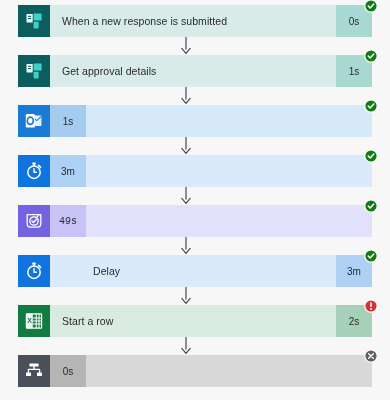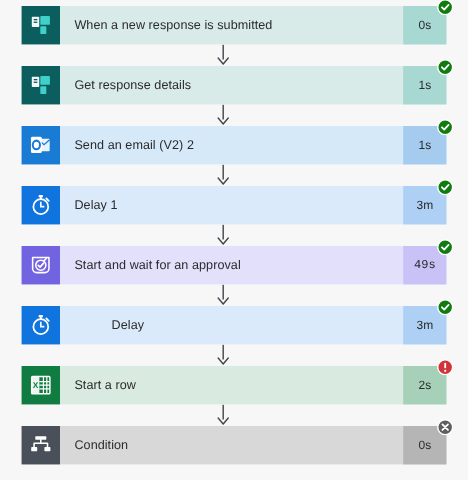--- a/index.html
+++ b/index.html
@@ -155,76 +155,73 @@
     <div class="flow-step" style="top: 55px; background: rgb(216, 235, 232);">
       <div class="step-icon" style="background: rgb(12, 94, 94);">
         <svg width="20" height="20" viewBox="0 0 20 20">
           <rect x="2.5" y="3" width="6.2" height="8.4" rx="0.6" fill="#ffffff" opacity="0.95"></rect>
           <rect x="4.1" y="4.8" width="3" height="1.1" fill="#0c5e5e"></rect>
           <rect x="4.1" y="7" width="3" height="1.1" fill="#0c5e5e"></rect>
           <rect x="9.6" y="2.4" width="8" height="7.2" rx="0.7" fill="#3fd0c9"></rect>
           <rect x="9.6" y="10.8" width="5" height="6.6" rx="0.7" fill="#3fd0c9"></rect>
         </svg>
       </div>
-      <div class="step-label">Get response details</div>
+      <div class="step-label">Get approval details</div>
       <div class="step-duration" style="background: rgb(168, 216, 210);">1s</div>
       <div class="status-badge">
         <svg width="14" height="14" viewBox="0 0 14 14">
           <circle cx="7" cy="7" r="6.2" fill="#107c10" stroke="#ffffff" stroke-width="1.2"></circle>
           <path d="M4.3 7.1 L6.2 9 L9.8 5.1" fill="none" stroke="#ffffff" stroke-width="1.5" stroke-linecap="round" stroke-linejoin="round"></path>
         </svg>
       </div>
     </div>
     <div class="flow-step" style="top: 105px; background: rgb(214, 233, 249);">
       <div class="step-icon" style="background: rgb(26, 123, 212);">
         <svg width="20" height="20" viewBox="0 0 20 20">
           <rect x="8" y="4.6" width="9.4" height="10.4" rx="0.7" fill="#ffffff" opacity="0.9"></rect>
           <path d="M8 5.4 L12.7 9.6 L17.4 5.4" fill="none" stroke="#1a7bd4" stroke-width="1.1"></path>
           <rect x="1.8" y="3" width="9" height="13.6" rx="1.2" fill="#ffffff"></rect>
           <ellipse cx="6.3" cy="9.8" rx="3" ry="3.6" fill="none" stroke="#1a7bd4" stroke-width="1.7"></ellipse>
         </svg>
       </div>
-      <div class="step-label">Send an email (V2) 2</div>
       <div class="step-duration" style="background: rgb(165, 204, 239);">1s</div>
       <div class="status-badge">
         <svg width="14" height="14" viewBox="0 0 14 14">
           <circle cx="7" cy="7" r="6.2" fill="#107c10" stroke="#ffffff" stroke-width="1.2"></circle>
           <path d="M4.3 7.1 L6.2 9 L9.8 5.1" fill="none" stroke="#ffffff" stroke-width="1.5" stroke-linecap="round" stroke-linejoin="round"></path>
         </svg>
       </div>
     </div>
     <div class="flow-step" style="top: 155px; background: rgb(219, 234, 251);">
       <div class="step-icon" style="background: rgb(15, 116, 221);">
         <svg width="20" height="20" viewBox="0 0 20 20">
           <circle cx="10" cy="11.2" r="6.2" fill="none" stroke="#ffffff" stroke-width="1.5"></circle>
           <rect x="8.2" y="1.6" width="3.6" height="1.8" rx="0.5" fill="#ffffff"></rect>
           <rect x="9.2" y="3.2" width="1.6" height="1.9" fill="#ffffff"></rect>
           <path d="M14.6 4.4 L16.6 6.4" stroke="#ffffff" stroke-width="1.5" stroke-linecap="round"></path>
           <path d="M10 7.6 L10 11.2 L12.4 11.2" fill="none" stroke="#ffffff" stroke-width="1.4" stroke-linecap="round" stroke-linejoin="round"></path>
         </svg>
       </div>
-      <div class="step-label">Delay 1</div>
       <div class="step-duration" style="background: rgb(174, 208, 244);">3m</div>
       <div class="status-badge">
         <svg width="14" height="14" viewBox="0 0 14 14">
           <circle cx="7" cy="7" r="6.2" fill="#107c10" stroke="#ffffff" stroke-width="1.2"></circle>
           <path d="M4.3 7.1 L6.2 9 L9.8 5.1" fill="none" stroke="#ffffff" stroke-width="1.5" stroke-linecap="round" stroke-linejoin="round"></path>
         </svg>
       </div>
     </div>
     <div class="flow-step" style="top: 205px; background: rgb(227, 224, 251);">
       <div class="step-icon" style="background: rgb(114, 100, 224);">
         <svg width="20" height="20" viewBox="0 0 20 20">
           <path d="M3.2 3.6 h13.6 v9.2 a3.4 3.4 0 0 1 -3.4 3.4 h-6.8 a3.4 3.4 0 0 1 -3.4 -3.4 z" fill="none" stroke="#ffffff" stroke-width="1.3" stroke-linejoin="round"></path>
           <circle cx="10" cy="10" r="4.2" fill="none" stroke="#ffffff" stroke-width="1.3"></circle>
           <path d="M7.9 10.1 L9.4 11.6 L12.3 8.3" fill="none" stroke="#ffffff" stroke-width="1.4" stroke-linecap="round" stroke-linejoin="round"></path>
           <path d="M12.6 6.4 L14.6 4.4" stroke="#ffffff" stroke-width="1.3" stroke-linecap="round"></path>
         </svg>
       </div>
-      <div class="step-label">Start and wait for an approval</div>
       <div class="step-duration" style="background: rgb(200, 194, 246); font-family: Liberation Mono, monospace;">49s</div>
       <div class="status-badge">
         <svg width="14" height="14" viewBox="0 0 14 14">
           <circle cx="7" cy="7" r="6.2" fill="#107c10" stroke="#ffffff" stroke-width="1.2"></circle>
           <path d="M4.3 7.1 L6.2 9 L9.8 5.1" fill="none" stroke="#ffffff" stroke-width="1.5" stroke-linecap="round" stroke-linejoin="round"></path>
         </svg>
       </div>
     </div>
     <div class="flow-step" style="top: 255px; background: rgb(219, 234, 251); gap: 31px;">
       <div class="step-icon" style="background: rgb(15, 116, 221);">
@@ -266,21 +263,20 @@
     </div>
     <div class="flow-step" style="top: 355px; background: rgb(216, 216, 216);">
       <div class="step-icon" style="background: rgb(74, 80, 89);">
         <svg width="20" height="20" viewBox="0 0 20 20">
           <rect x="5.4" y="2.6" width="9.2" height="2.8" rx="0.5" fill="#ffffff"></rect>
           <path d="M10 5.4 V8.4 M4.4 8.4 H15.6 M4.4 8.4 V11.4 M15.6 8.4 V11.4" stroke="#ffffff" stroke-width="1.3" stroke-linecap="round"></path>
           <rect x="2" y="11.6" width="5" height="3.4" rx="0.5" fill="#ffffff"></rect>
           <rect x="13" y="11.6" width="5" height="3.4" rx="0.5" fill="#ffffff"></rect>
         </svg>
       </div>
-      <div class="step-label">Condition</div>
       <div class="step-duration" style="background: rgb(181, 181, 181);">0s</div>
       <div class="status-badge">
         <svg width="14" height="14" viewBox="0 0 14 14">
           <circle cx="7" cy="7" r="6.2" fill="#605e5c" stroke="#ffffff" stroke-width="1.2"></circle>
           <path d="M4.7 4.7 L9.3 9.3 M9.3 4.7 L4.7 9.3" stroke="#ffffff" stroke-width="1.5" stroke-linecap="round"></path>
         </svg>
       </div>
     </div>
   </div>
 

